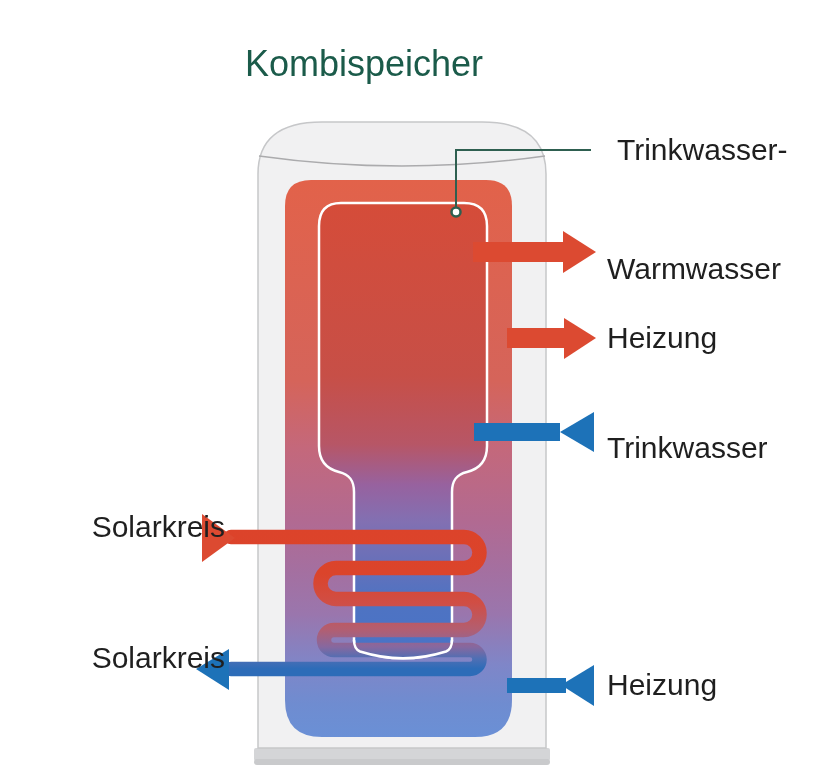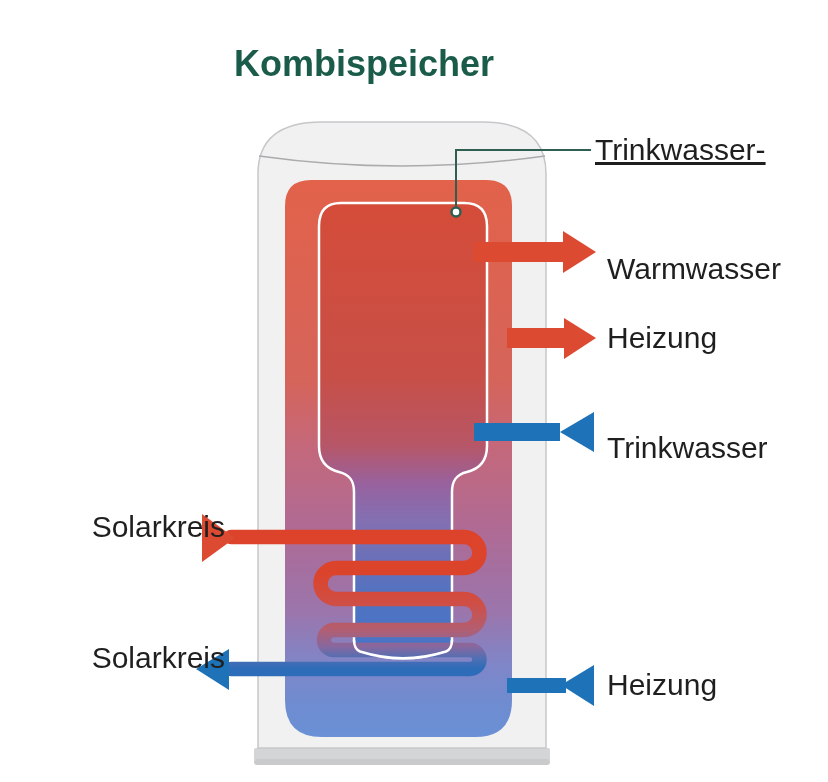--- a/index.html
+++ b/index.html
@@ -1,20 +1,20 @@
 <!DOCTYPE html>
 <html><head>
 <meta charset="utf-8">
 <style>
   html,body{margin:0;padding:0;}
   body{width:828px;height:782px;position:relative;background:#ffffff;font-family:"Liberation Sans",sans-serif;overflow:hidden;}
   svg.diagram{position:absolute;top:0;left:0;}
   .lbl{position:absolute;font-size:30px;line-height:36px;color:#1f1f1f;white-space:nowrap;}
   .lbl.right-align{text-align:right;line-height:31px;margin-left:40px;}
-  .title{position:absolute;top:44px;left:0;width:728px;text-align:center;font-size:36px;line-height:40px;font-weight:bold;letter-spacing:0;color:#1b5b4a;}
+  .title{position:absolute;top:44px;left:0;width:728px;text-align:center;font-size:36px;line-height:40px;font-weight:normal;letter-spacing:0;color:#1b5b4a;}
 </style>
 </head>
 <body>
 
 <svg class="diagram" width="828" height="782" viewBox="0 0 828 782">
   <defs>
     <linearGradient id="gradOuter" gradientUnits="userSpaceOnUse" x1="0" y1="180" x2="0" y2="737">
       <stop offset="0" stop-color="#e2624a"></stop>
       <stop offset="0.36" stop-color="#d5645a"></stop>
       <stop offset="0.48" stop-color="#c4687b"></stop>
@@ -83,21 +83,21 @@
   </g>
 
   <g>
     <polyline points="591,150 456,150 456,207" fill="none" stroke-width="2" stroke="#2e5f50"></polyline>
     <circle cx="456" cy="212" r="4.5" fill="#ffffff" stroke-width="2.5" stroke="#2e5f50"></circle>
   </g>
 </svg>
 
 <div class="title">Kombispeicher</div>
 
-<div class="lbl" style="left:595px;top:132px;text-decoration:underline;">
+<div class="lbl" style="left:617px;top:132px;">
   <div>Trinkwasser-</div>
 </div>
 <div class="lbl" style="left:607px;top:251px;">Warmwasser</div>
 <div class="lbl" style="left:607px;top:320px;">Heizung</div>
 <div class="lbl" style="left:607px;top:430px;text-align:center;">Trinkwasser</div>
 <div class="lbl" style="left:607px;top:667px;">Heizung</div>
 
 <div class="lbl right-align" style="left:0;top:511px;width:185px;">
   <div>Solarkreis</div>
 </div>

